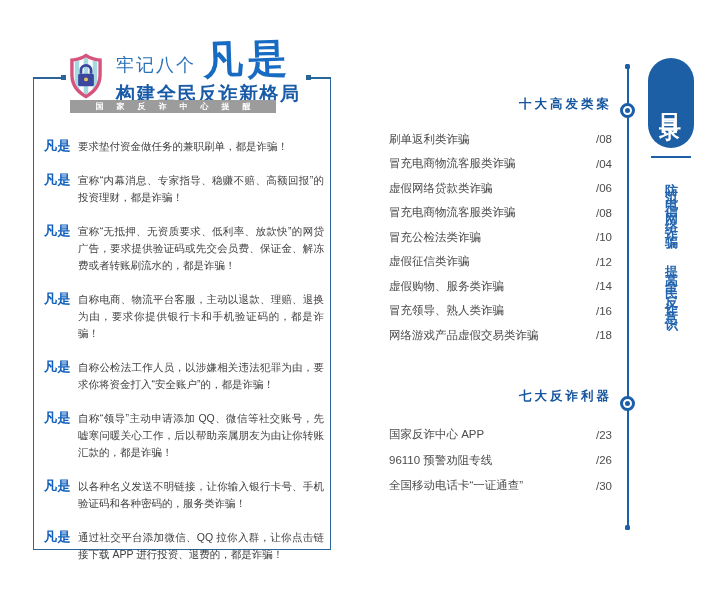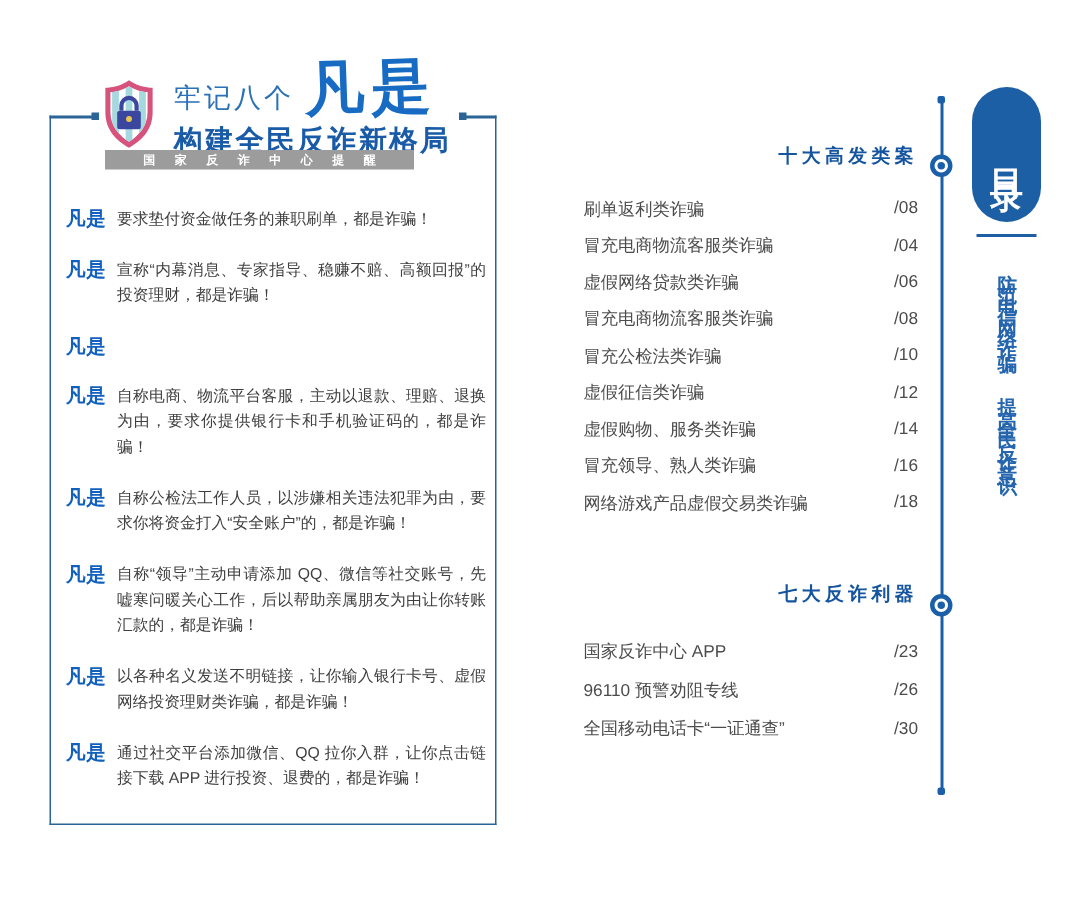--- a/index.html
+++ b/index.html
@@ -112,36 +112,37 @@
     <div class="fanshi-item">
       <span class="fanshi-label">凡是</span>
       <span class="fanshi-text">要求垫付资金做任务的兼职刷单，都是诈骗！</span>
     </div>
     <div class="fanshi-item">
       <span class="fanshi-label">凡是</span>
       <span class="fanshi-text">宣称“内幕消息、专家指导、稳赚不赔、高额回报”的投资理财，都是诈骗！</span>
     </div>
     <div class="fanshi-item">
       <span class="fanshi-label">凡是</span>
+      <span class="fanshi-text">宣称“无抵押、无资质要求、低利率、放款快”的网贷广告，要求提供验证码或先交会员费、保证金、解冻费或者转账刷流水的，都是诈骗！</span>
     </div>
     <div class="fanshi-item">
       <span class="fanshi-label">凡是</span>
       <span class="fanshi-text">自称电商、物流平台客服，主动以退款、理赔、退换为由，要求你提供银行卡和手机验证码的，都是诈骗！</span>
     </div>
     <div class="fanshi-item">
       <span class="fanshi-label">凡是</span>
       <span class="fanshi-text">自称公检法工作人员，以涉嫌相关违法犯罪为由，要求你将资金打入“安全账户”的，都是诈骗！</span>
     </div>
     <div class="fanshi-item">
       <span class="fanshi-label">凡是</span>
       <span class="fanshi-text">自称“领导”主动申请添加 QQ、微信等社交账号，先嘘寒问暖关心工作，后以帮助亲属朋友为由让你转账汇款的，都是诈骗！</span>
     </div>
     <div class="fanshi-item">
       <span class="fanshi-label">凡是</span>
-      <span class="fanshi-text">以各种名义发送不明链接，让你输入银行卡号、虚假网络投资理财类诈骗，都是诈骗！</span>
+      <span class="fanshi-text">以各种名义发送不明链接，让你输入银行卡号、手机验证码和各种密码的，服务类诈骗！</span>
     </div>
     <div class="fanshi-item">
       <span class="fanshi-label">凡是</span>
       <span class="fanshi-text">通过社交平台添加微信、QQ 拉你入群，让你点击链接下载 APP 进行投资、退费的，都是诈骗！</span>
     </div>
   </div>
 
   <div class="toc-sec toc-sec1">
     <div class="toc-title">十大高发类案</div>
     <div class="toc-row">

